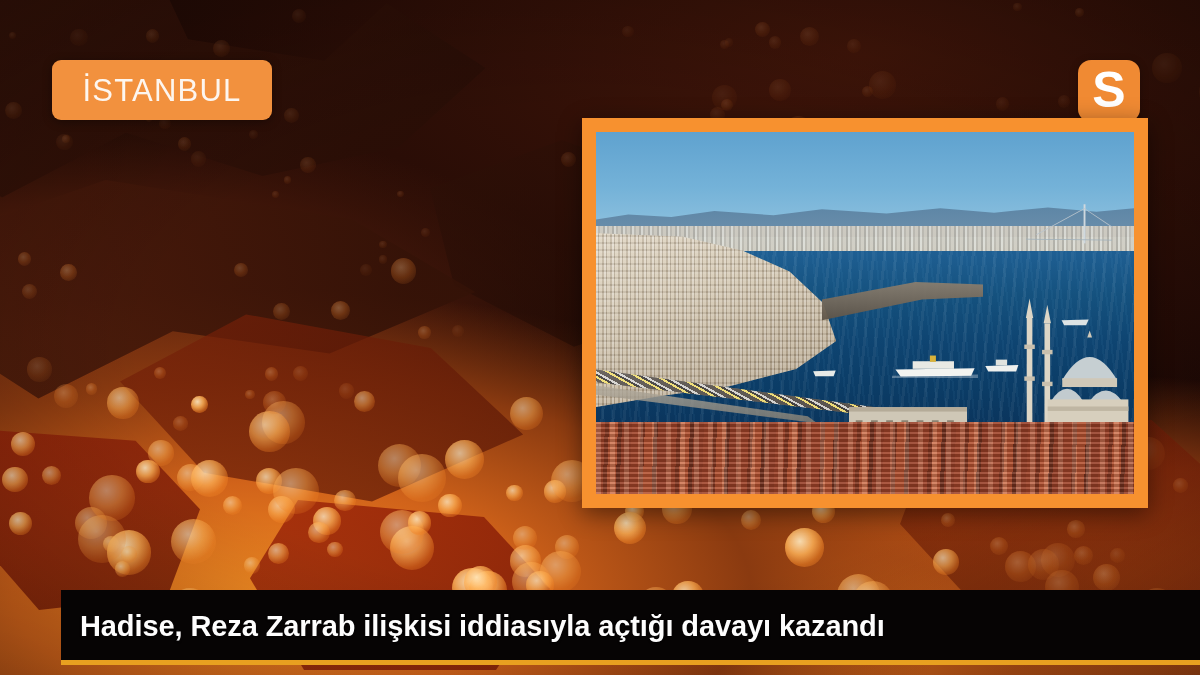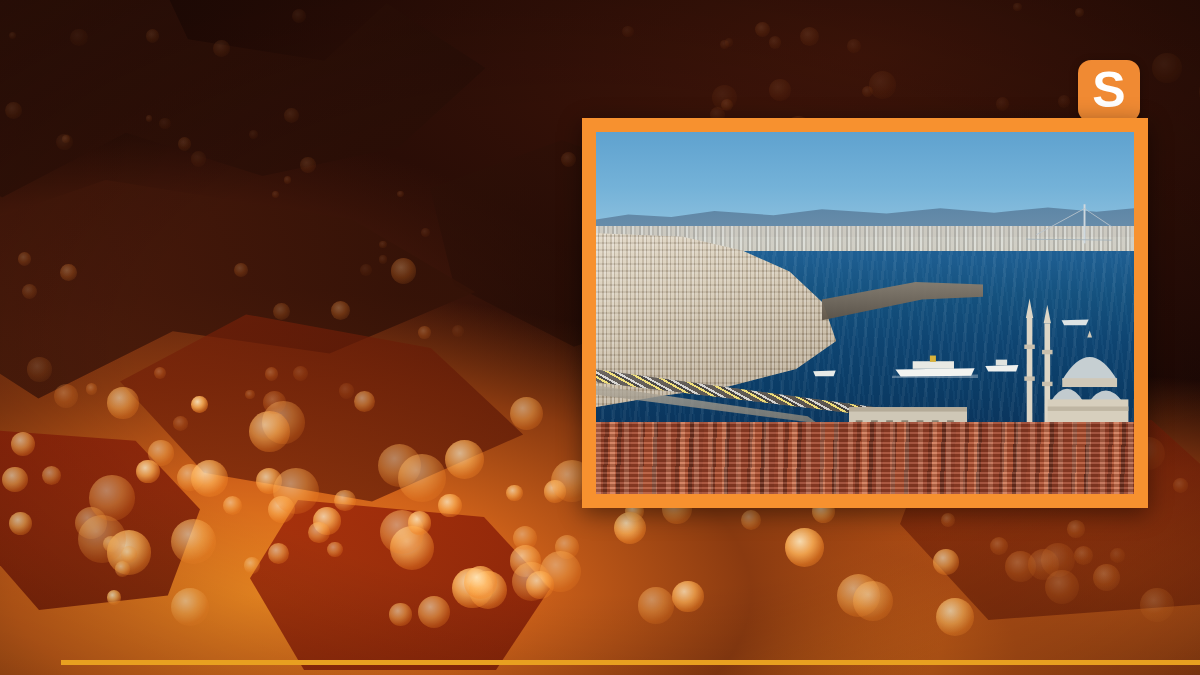--- a/index.html
+++ b/index.html
@@ -439,20 +439,23 @@
       <div class="dot faint" style="width: 6.6559px; height: 6.6559px; left: 397.183px; top: 190.66px; opacity: 0.91;"></div>
       <div class="dot faint" style="width: 15.3258px; height: 15.3258px; left: 560.85px; top: 152.06px; opacity: 0.9;"></div>
       <div class="dot faint" style="width: 6.81759px; height: 6.81759px; left: 272.301px; top: 190.73px; opacity: 0.85;"></div>
       <div class="dot faint" style="width: 11.7047px; height: 11.7047px; left: 359.833px; top: 264.032px; opacity: 0.56;"></div>
       <div class="dot faint" style="width: 8.8296px; height: 8.8296px; left: 378.588px; top: 255.16px; opacity: 0.76;"></div>
       <div class="dot faint" style="width: 7.39938px; height: 7.39938px; left: 283.898px; top: 176.236px; opacity: 0.9;"></div>
     </div>
 
   <div class="bg-layer" id="bg-vignette"></div>
 
+  <div id="location-badge">
+    <span class="label">İSTANBUL</span>
+  </div>
 
   <div id="logo-badge">
     <span class="mark">S</span>
   </div>
 
   <div id="photo-card">
     <div id="photo-inner">
 
       <div class="ph" id="ph-sky"></div>
       <div class="ph" id="ph-hills"></div>
@@ -567,15 +570,18 @@
           </g>
         </svg>
       </div>
 
       <div class="ph" id="ph-foreroof"></div>
       <div class="ph" id="ph-foreroof-tex"></div>
 
     </div>
   </div>
 
+  <div id="headline-bar">
+    <span class="headline">Hadise, Reza Zarrab ilişkisi iddiasıyla açtığı davayı kazandı</span>
+  </div>
   <div id="headline-rule"></div>
 
 </div>
 
 </body></html>

